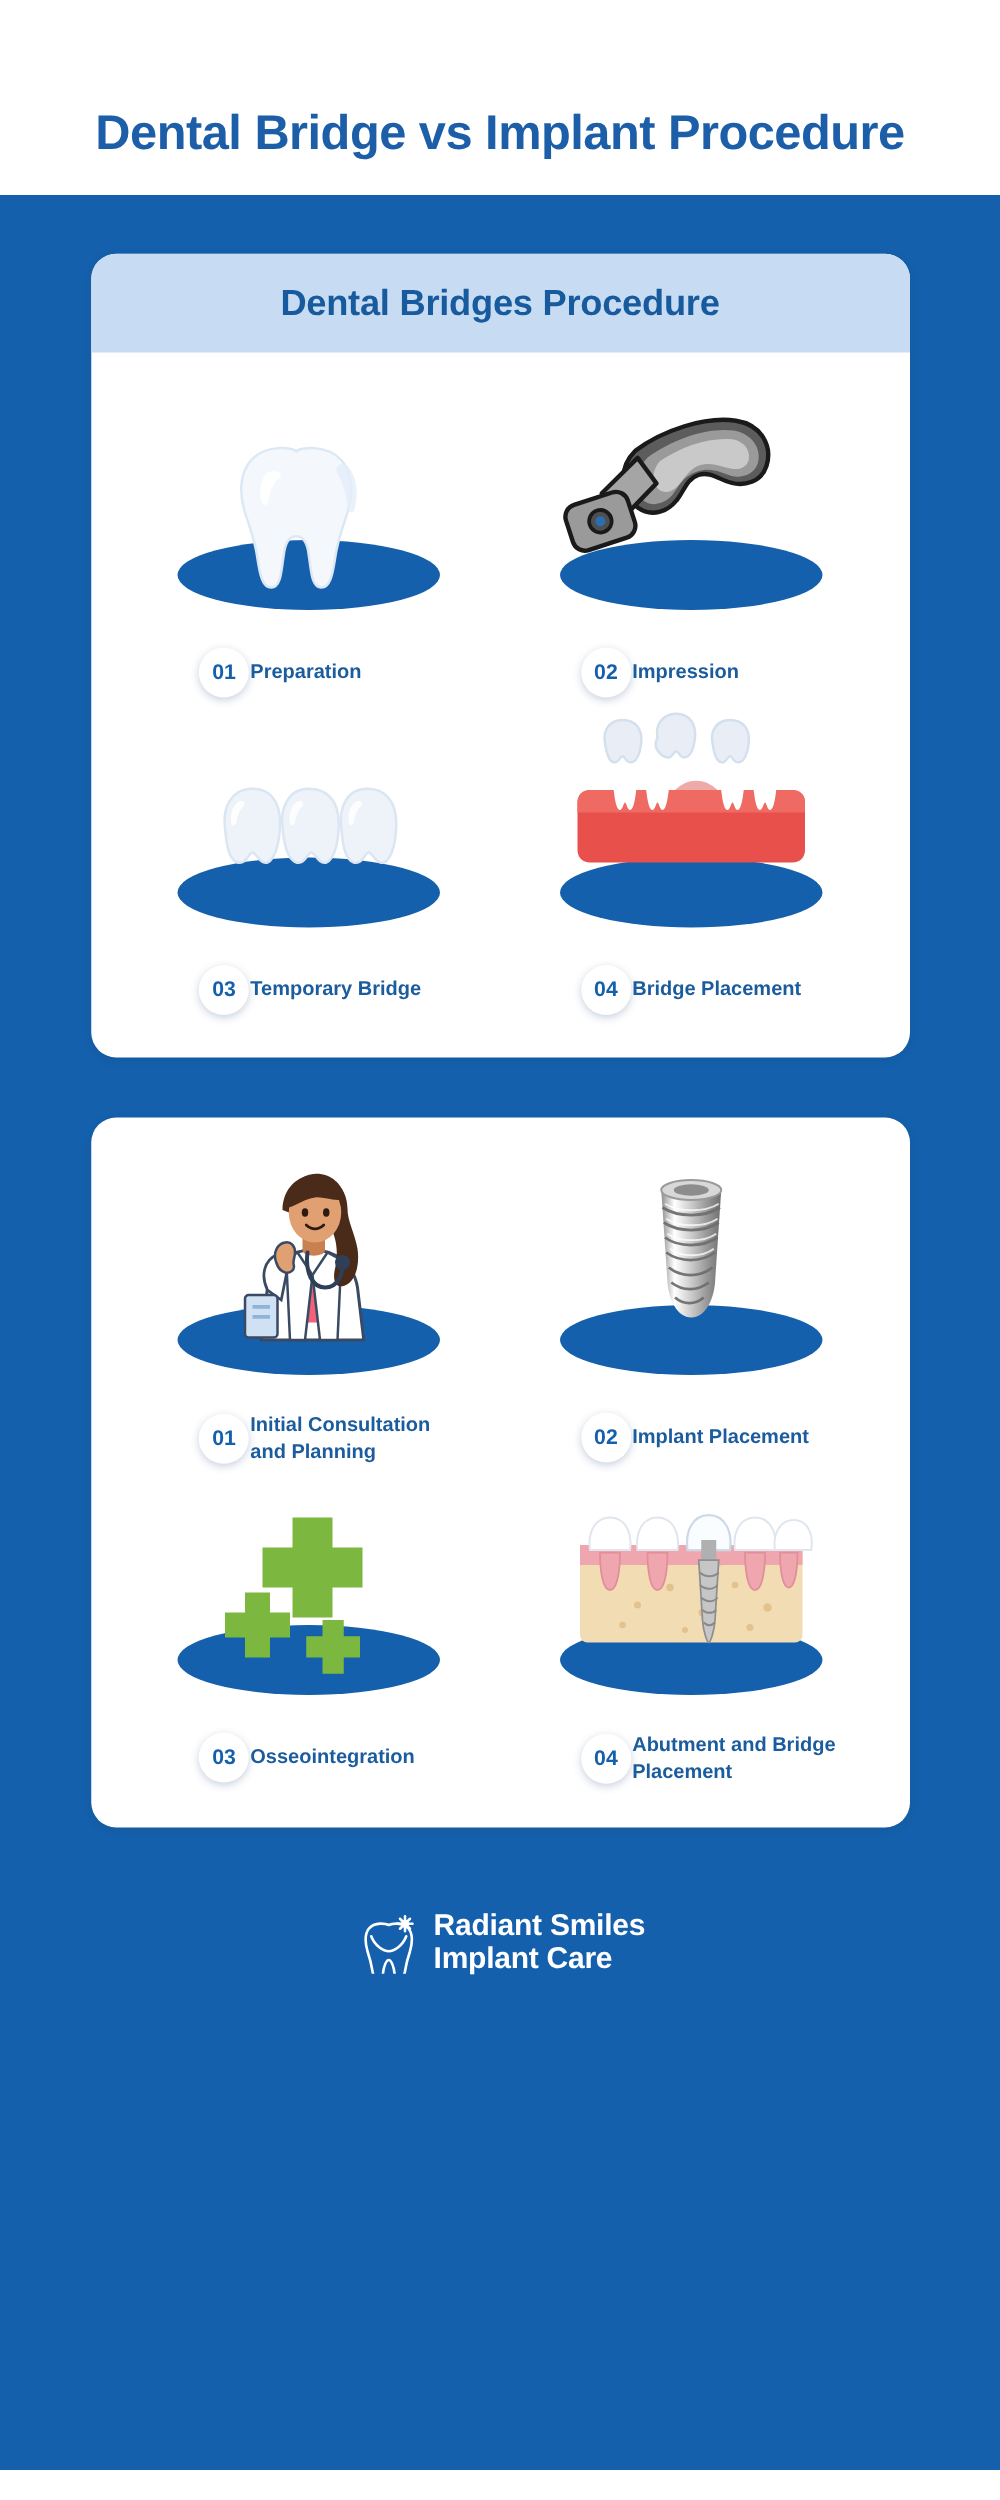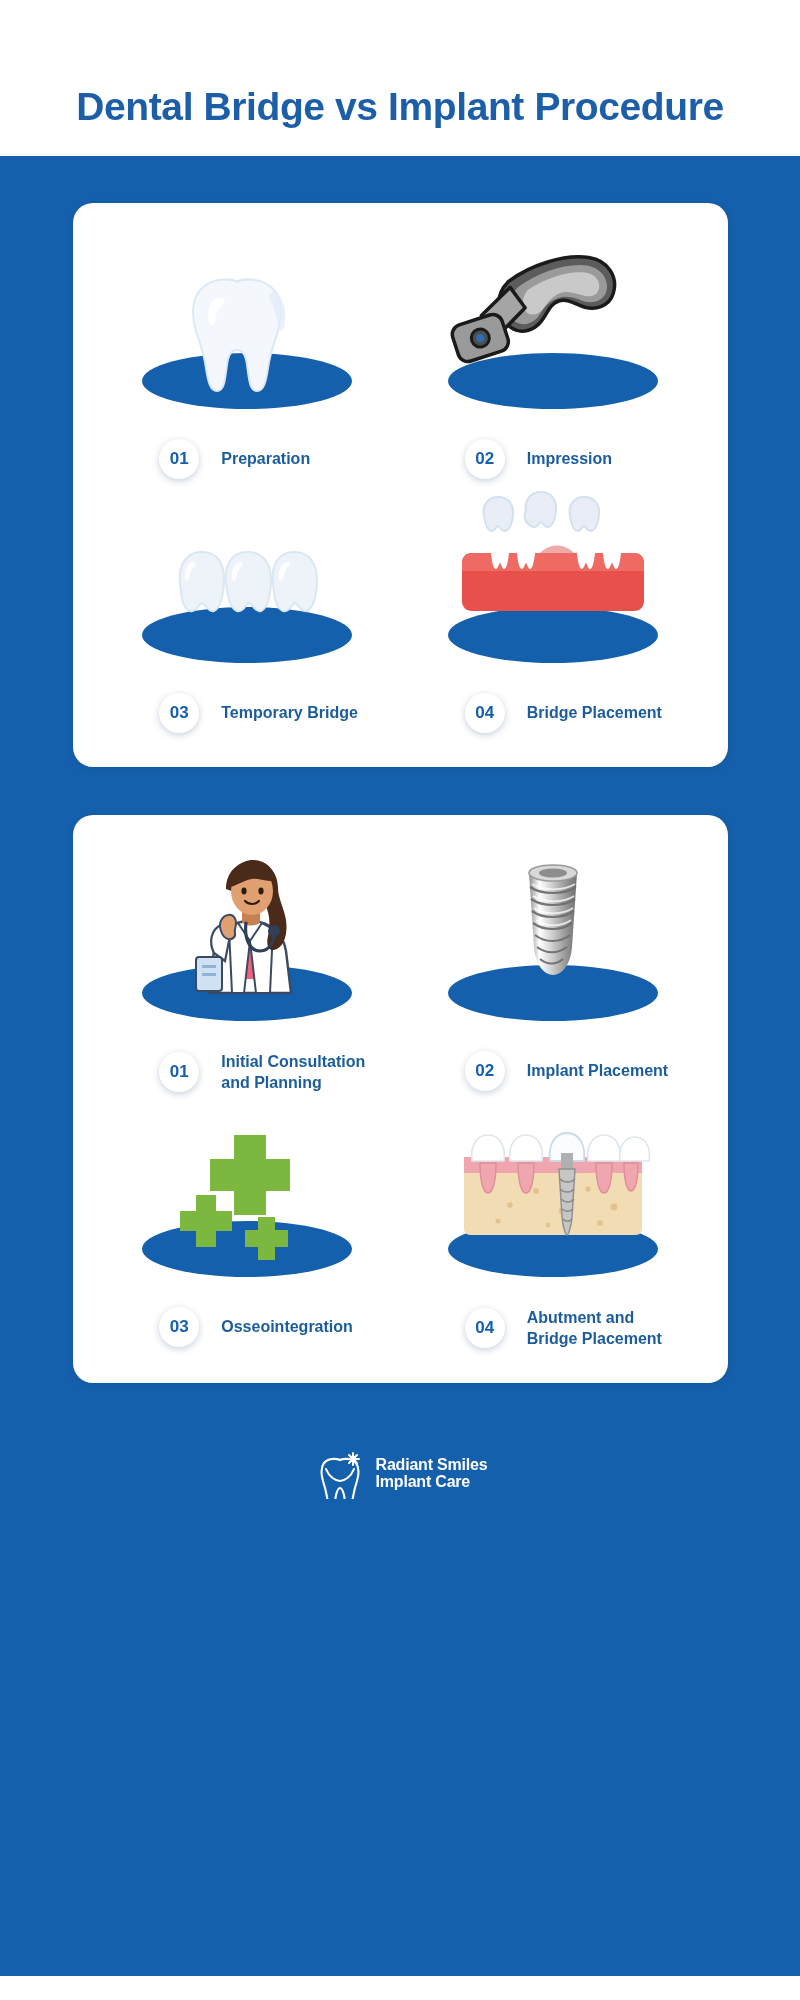--- a/index.html
+++ b/index.html
@@ -87,21 +87,21 @@
     position: relative;
     display: flex;
     align-items: flex-end;
     justify-content: center;
   }
   .art svg { display: block; }
 
   .step-label-row {
     display: flex;
     align-items: center;
-    gap: 22px;
+    gap: 1px;
     margin-top: 16px;
     width: 252px;
     padding-left: 38px;
     box-sizing: border-box;
   }
   .badge {
     flex: 0 0 auto;
     width: 40px;
     height: 40px;
     border-radius: 50%;
@@ -131,38 +131,41 @@
     justify-content: center;
     gap: 11px;
   }
   .footer-logo-text {
     display: flex;
     flex-direction: column;
     line-height: 1.06;
   }
   .footer-logo-text span {
     color: #ffffff;
-    font-size: 16px;
+    font-size: 24px;
     font-weight: 800;
     letter-spacing: -0.2px;
     font-family: "Liberation Sans", sans-serif;
   }
 </style>
 </head>
 <body>
 
 <div class="page">
 
   <div class="title-bar">
     <h1>Dental Bridge vs Implant Procedure</h1>
   </div>
 
   <div class="blue-body">
 
     <div class="card">
+      <div class="card-header">
+        <h2>Dental Bridges Procedure</h2>
+      </div>
       <div class="card-body">
         <div class="steps-grid">
 
           <div class="step">
             <div class="art">
               <svg width="250" height="190" viewBox="0 0 250 190">
                 <ellipse cx="125" cy="148" rx="105" ry="28" fill="#1560ac"></ellipse>
                 <path d="M79 56c-9 10-10 26-5 42 4 13 8 22 10 37 2 13 4 23 11 23 8 0 8-14 10-26 1-9 4-15 10-15s9 6 10 15c2 12 2 26 10 26 7 0 9-10 11-23 2-15 6-24 10-37 5-16 4-32-5-42-12-13-33-10-36-7-3-3-24-6-36 7z" fill="#f4f8fc" stroke="#dde8f5" stroke-width="2"></path>
                 <path d="M92 66c-5 5-7 14-5 23 1 5 5 4 6-1 1-8 4-14 8-17 4-3 1-8-9-5z" fill="#ffffff" opacity="0.95"></path>
                 <path d="M155 60c8 7 10 21 7 34-1 5-5 5-6 0-1-11-4-21-8-27-3-5 2-10 7-7z" fill="#e4eef9" opacity="0.8"></path>

